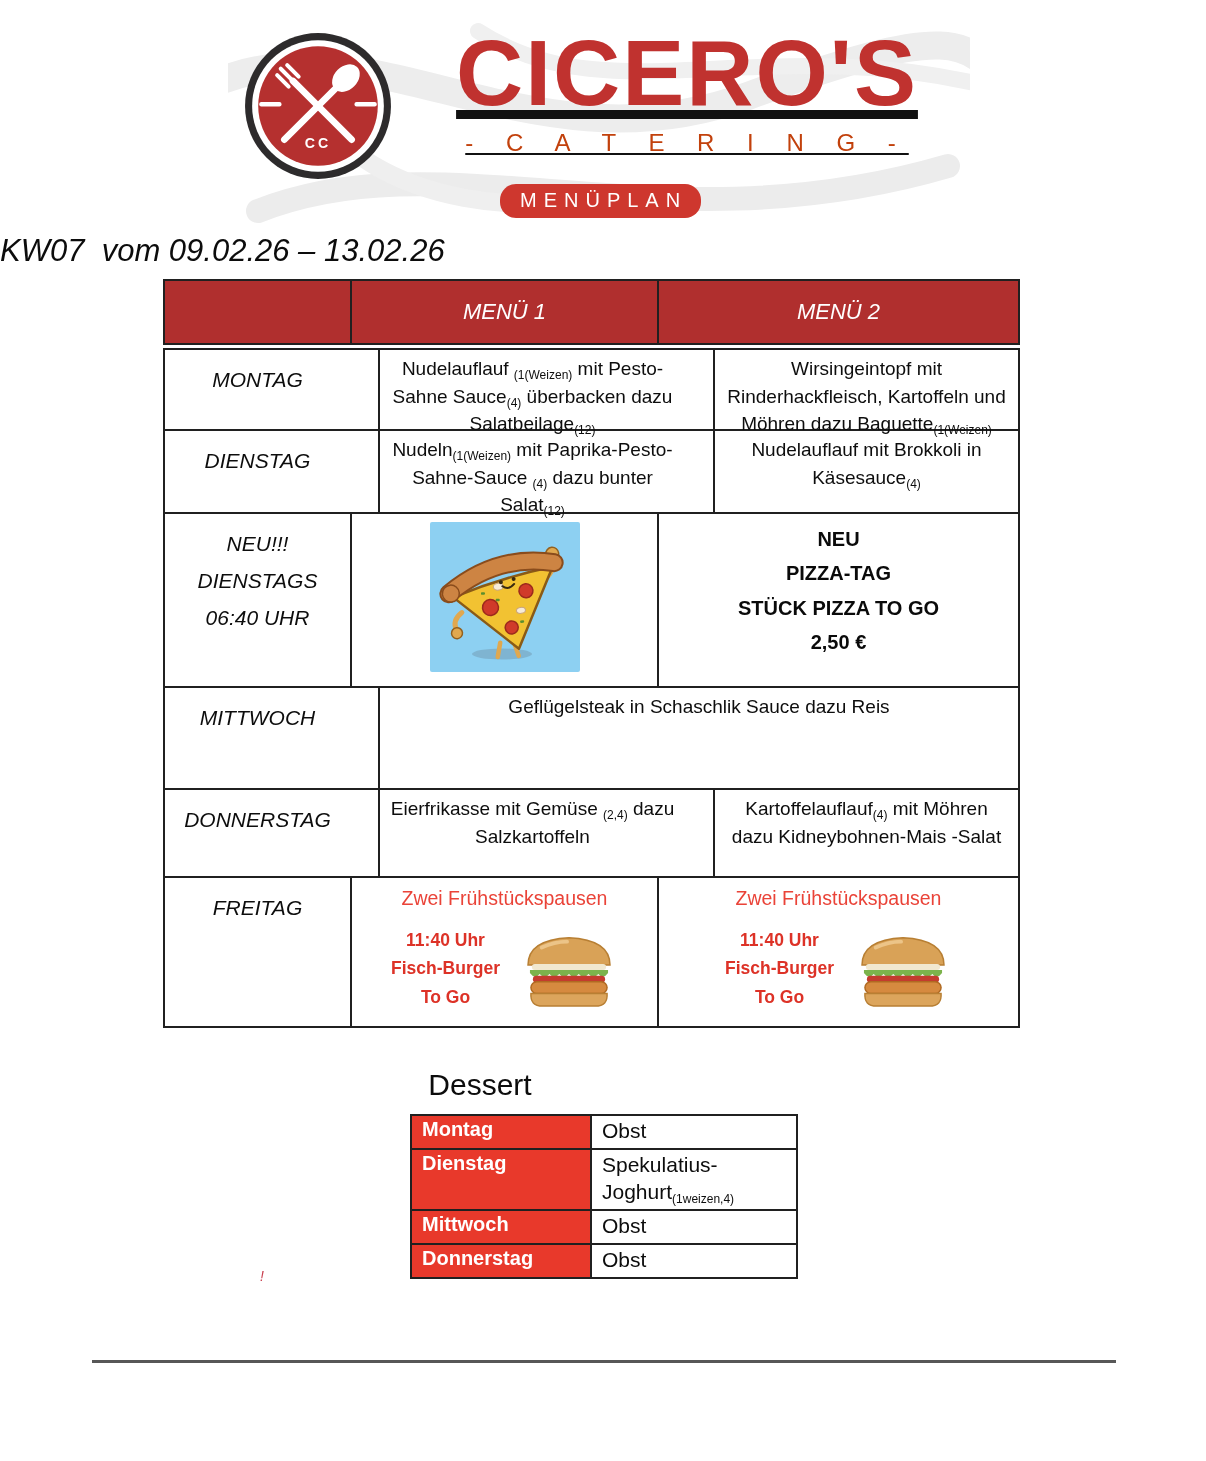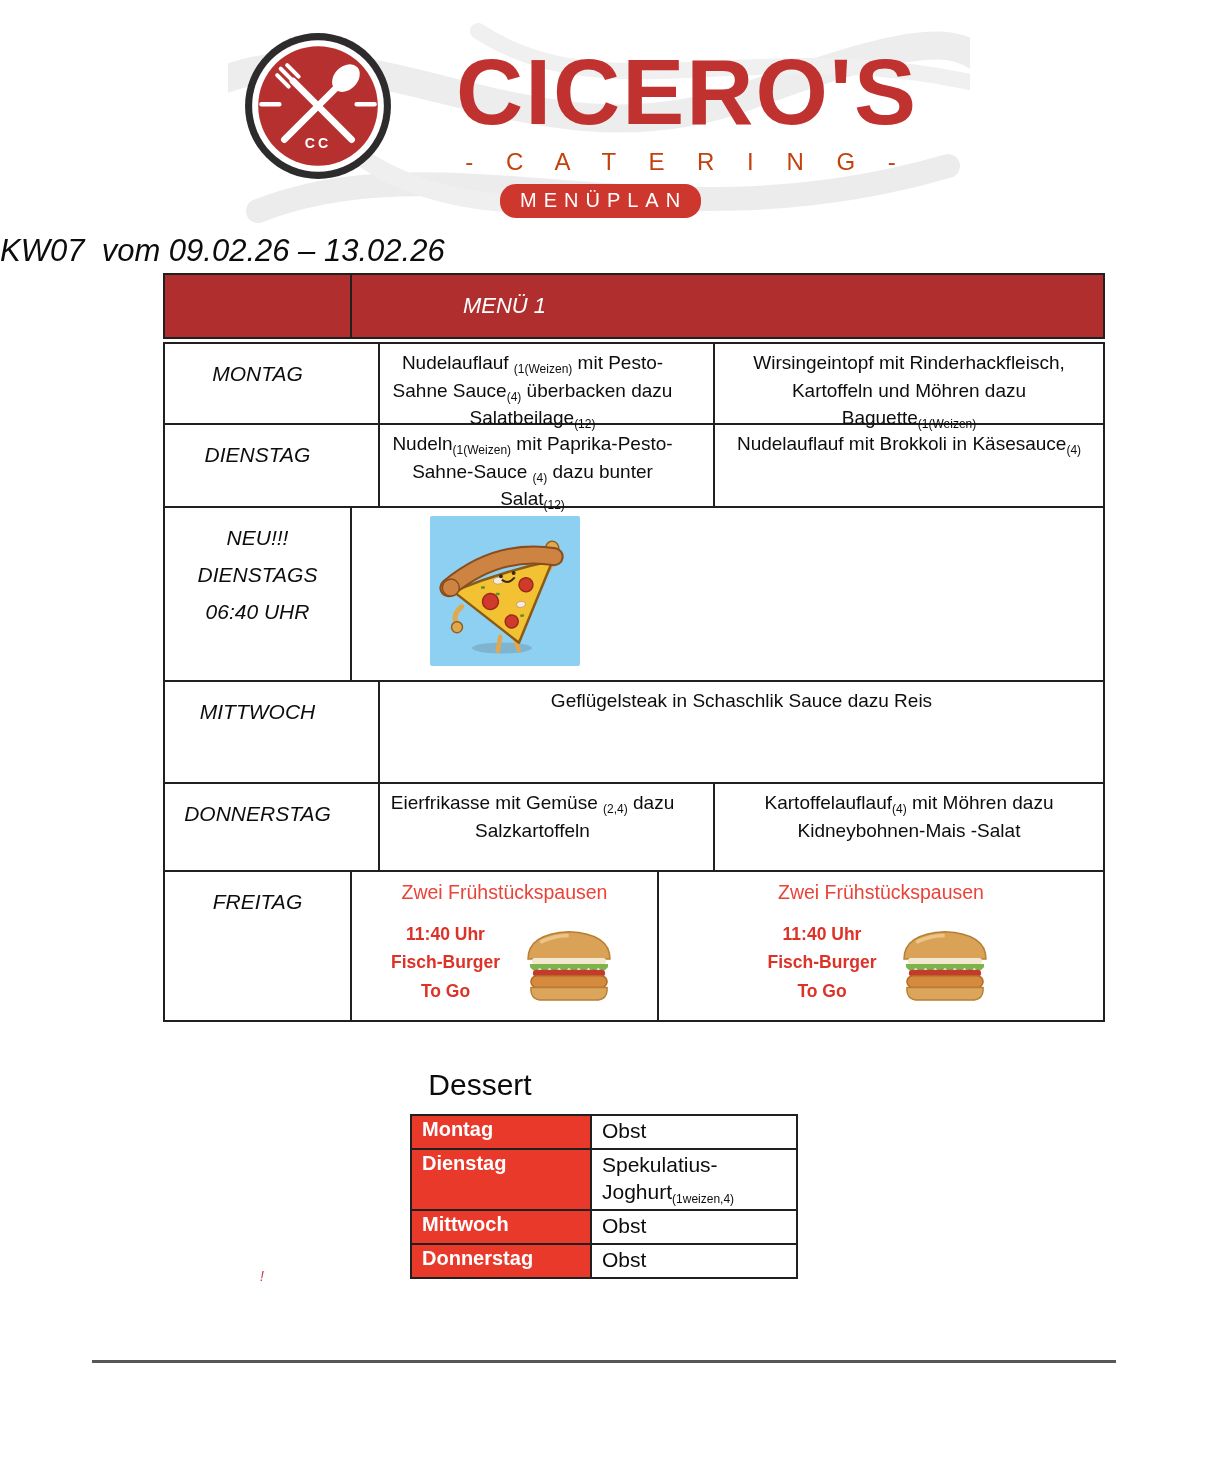--- a/index.html
+++ b/index.html
@@ -5,36 +5,36 @@
   html,body { margin:0; padding:0; background:#ffffff; }
   .page {
     position:relative; width:1206px; height:1461px; background:#ffffff;
     font-family:"Liberation Sans", sans-serif; color:#111; overflow:hidden;
   }
 
   
   .logo-area { position:absolute; left:228px; top:16px; width:742px; height:214px; }
   .swirls    { position:absolute; left:0; top:0; width:742px; height:214px; }
   .logo-badge{ position:absolute; left:14px; top:14px; width:152px; height:152px; }
-  .brand     { position:absolute; left:176px; top:32px; width:566px; text-align:center; }
+  .brand     { position:absolute; left:176px; top:13px; width:566px; text-align:center;text-decoration:underline; }
   .brand-name{ font-size:93px; font-weight:700; color:#c0322f; line-height:0.95; letter-spacing:2px; white-space:nowrap; }
   .brand-sub { margin-top:12px; font-size:24px; letter-spacing:13px; color:#c2410c; white-space:nowrap; }
   .menu-badge{
     position:absolute; left:272px; top:168px; background:#ce372e; color:#fff;
     font-size:20px; letter-spacing:7px; padding:5px 14px 6px 20px; border-radius:16px; white-space:nowrap;
   }
 
   
   .doc-title {
     position:absolute; top:233px; left:0; width:1206px; text-align:left;
     font-style:italic; font-size:31px; color:#0c0c0c; white-space:pre;
   }
 
   
-  .menu-table { position:absolute; left:163px; top:273px; width:942px; }
+  .menu-table { position:absolute; left:163px; top:279px; width:857px; }
   .mt-header  {
     display:flex; background:#b02f2e; border:2px solid #202020; box-sizing:border-box;
     height:66px; margin-bottom:3px;
   }
   .mt-h-cell  { display:flex; align-items:center; justify-content:center; color:#fff;
                 font-style:italic; font-size:22px; box-sizing:border-box; }
   .mt-h-cell.c0 { width:185px; }
   .mt-h-cell.c1 { width:307px; border-left:2px solid #202020; }
   .mt-h-cell.c2 { flex:1;      border-left:2px solid #202020; }
 
@@ -116,20 +116,21 @@
     </div>
     <div class="menu-badge">MENÜPLAN</div>
   </div>
 
   <div class="doc-title">KW07  vom 09.02.26 – 13.02.26</div>
 
   <div class="menu-table">
     <div class="mt-header">
       <div class="mt-h-cell c0"></div>
       <div class="mt-h-cell c1">MENÜ 1</div>
+      <div class="mt-h-cell c2">MENÜ 2</div>
     </div>
 
     <div class="mt-body">
 
       <div class="mt-row r0">
         <div class="cell day">MONTAG</div>
         <div class="cell m1 food"><span>Nudelauflauf </span><span class="subnote">(1(Weizen)</span><span> mit Pesto-Sahne Sauce</span><span class="subnote">(4)</span><span>  überbacken dazu Salatbeilage</span><span class="subnote">(12)</span></div>
         <div class="cell m2 food"><span>Wirsingeintopf mit Rinderhackfleisch, Kartoffeln und Möhren dazu Baguette</span><span class="subnote">(1(Weizen)</span></div>
       </div>
 
@@ -165,20 +166,24 @@
               <ellipse cx="90" cy="90" rx="4.5" ry="3" fill="#f7ecd8" stroke="#c9a57e" stroke-width="1"></ellipse>
               <rect x="66" y="76" width="4" height="2.5" rx="1" fill="#5c8f2e"></rect>
               <rect x="88" y="100" width="4" height="2.5" rx="1" fill="#5c8f2e"></rect>
               <rect x="52" y="68" width="4" height="2.5" rx="1" fill="#5c8f2e"></rect>
               <circle cx="73" cy="60" r="2" fill="#3a2a10"></circle>
               <circle cx="86" cy="58" r="2" fill="#3a2a10"></circle>
               <path d="M74 64 q 6 5 12 -1" stroke="#3a2a10" stroke-width="2" fill="none" stroke-linecap="round"></path>
             </g>
           </svg>
         </div>
+        <div class="cell m2 pizzatag">NEU
+PIZZA-TAG
+STÜCK PIZZA TO GO
+2,50 €</div>
       </div>
 
       <div class="mt-row r3">
         <div class="cell day">MITTWOCH</div>
         <div class="cell m2 food"><span>Geflügelsteak in Schaschlik Sauce dazu Reis</span></div>
       </div>
 
       <div class="mt-row r4">
         <div class="cell day">DONNERSTAG</div>
         <div class="cell m1 food"><span>Eierfrikasse mit Gemüse </span><span class="subnote">(2,4)</span><span> dazu Salzkartoffeln</span></div>

